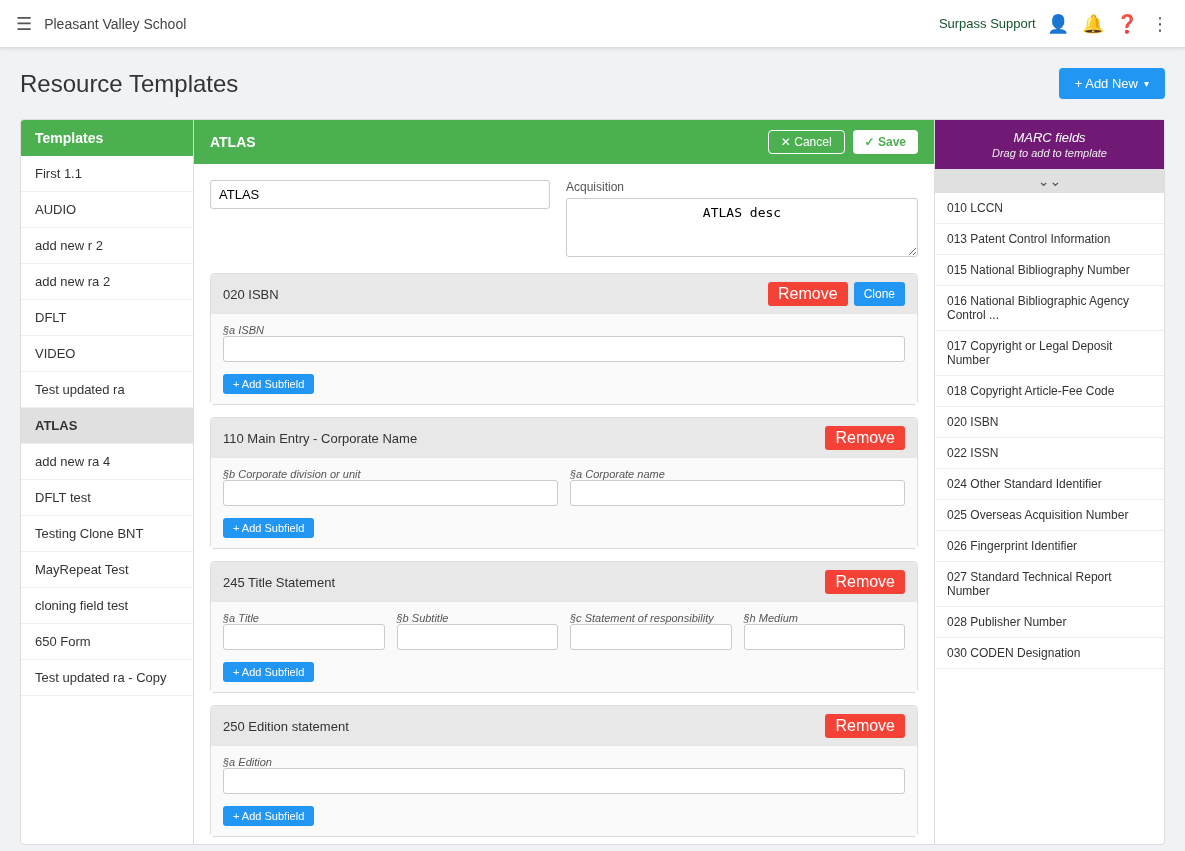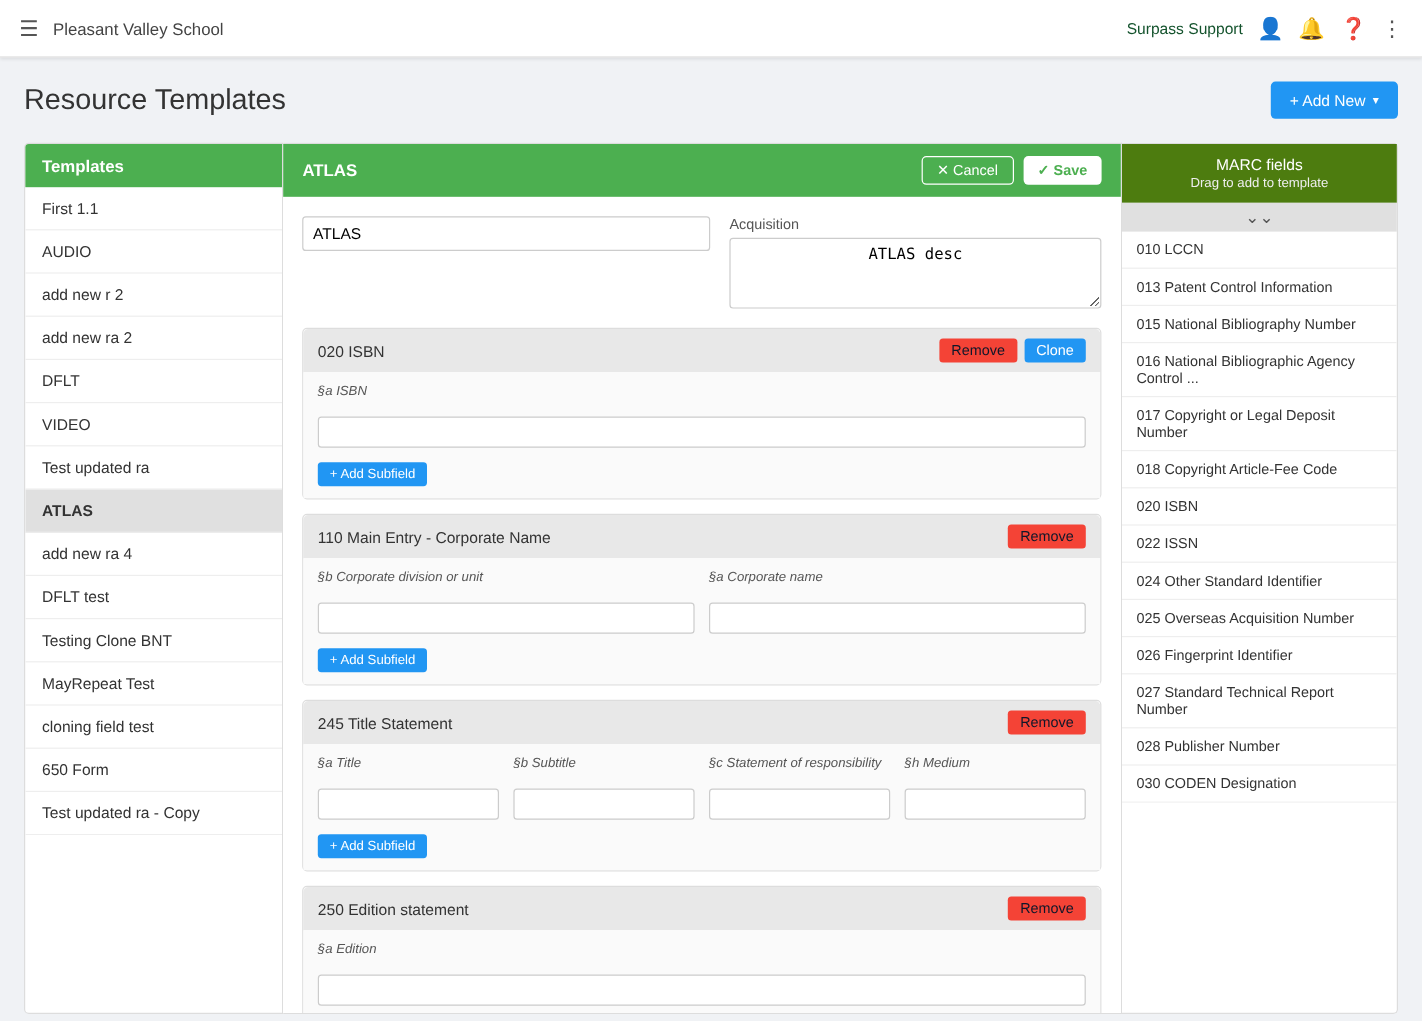--- a/index.html
+++ b/index.html
@@ -49,21 +49,21 @@
       align-items: center;
       gap: 6px;
     }
     .add-new-btn .dropdown-arrow { font-size: 10px; }
 
     
     .main-layout { display: flex; gap: 0; }
 
     
     .sidebar {
-      width: 216px;
+      width: 174px;
       flex-shrink: 0;
       background: #fff;
       border: 1px solid #ddd;
       border-radius: 4px 0 0 4px;
       overflow: hidden;
     }
     .sidebar-header {
       background: #4caf50;
       color: #fff;
       padding: 10px 14px;
@@ -143,39 +143,39 @@
       padding: 8px 12px;
       display: flex;
       align-items: center;
       justify-content: space-between;
       border-radius: 4px 4px 0 0;
     }
     .marc-block-title { font-size: 13px; color: #333; }
     .marc-block-actions { display: flex; gap: 6px; }
     .btn-remove {
       background: #f44336;
-      color: #0f172a;
+      color: #ffffff;
       border: none;
       padding: 3px 10px;
       border-radius: 3px;
       cursor: pointer;
-      font-size: 12px;
+      font-size: 16px;
     }
     .btn-clone {
       background: #2196f3;
       color: #fff;
       border: none;
       padding: 3px 10px;
       border-radius: 3px;
       cursor: pointer;
       font-size: 12px;
     }
     .marc-block-body { padding: 10px 12px; background: #fafafa; }
     .subfield-row { display: flex; gap: 12px; flex-wrap: wrap; margin-bottom: 8px; }
-    .subfield-group { display: flex; flex-direction: column; gap: 15px; flex: 1; min-width: 120px; }
+    .subfield-group { display: flex; flex-direction: column; gap: 0; flex: 1; min-width: 120px; }
     .subfield-label { font-size: 11px; color: #555; font-style: italic; }
     .subfield-input {
       border: 1px solid #ccc;
       border-radius: 3px;
       padding: 5px 7px;
       font-size: 12px;
       background: #fff;
       width: 100%;
     }
     .btn-add-subfield {
@@ -192,25 +192,26 @@
     
     .marc-panel {
       width: 230px;
       flex-shrink: 0;
       background: #fff;
       border: 1px solid #ddd;
       border-left: none;
       border-radius: 0 4px 4px 0;
     }
     .marc-panel-header {
-      background: #4d7c0f;
+      background: #701a75;
       color: #fff;
       padding: 10px;
       text-align: center;
       font-size: 13px;
+      font-style: italic;
     }
     .marc-panel-subtitle { font-size: 11px; color: #eee; margin-top: 2px; }
     .marc-panel-collapse {
       background: #e0e0e0;
       text-align: center;
       padding: 4px;
       cursor: pointer;
       font-size: 14px;
       color: #555;
     }

